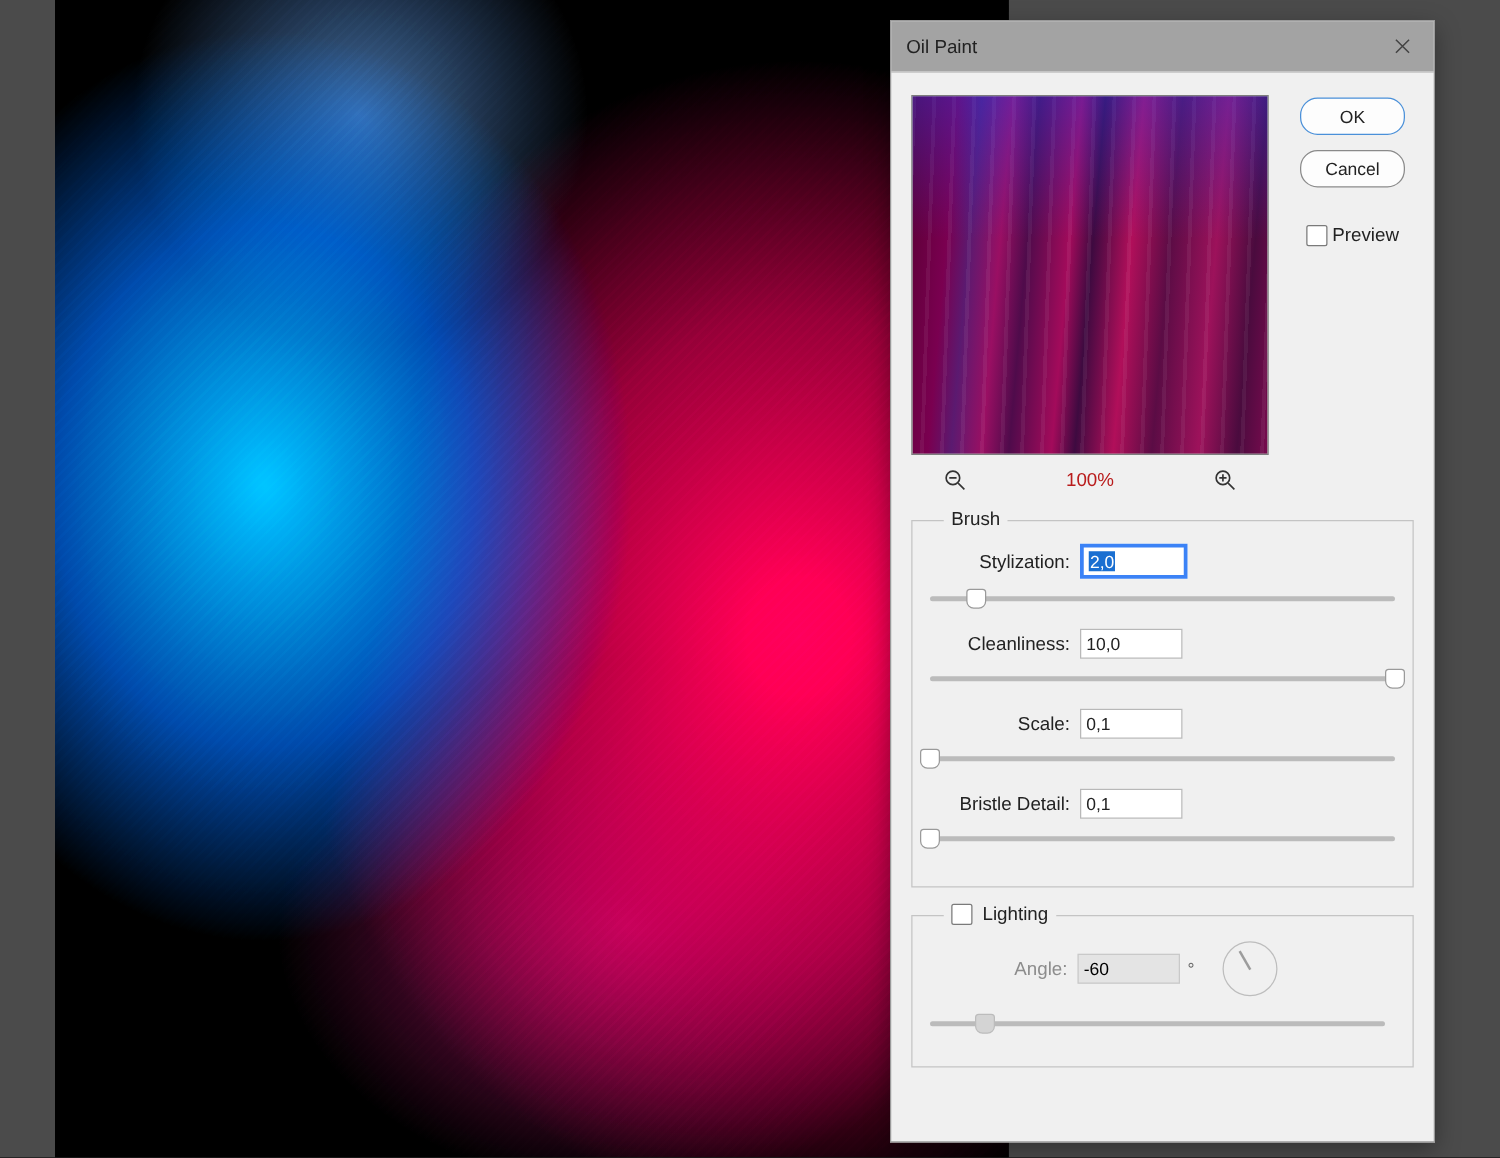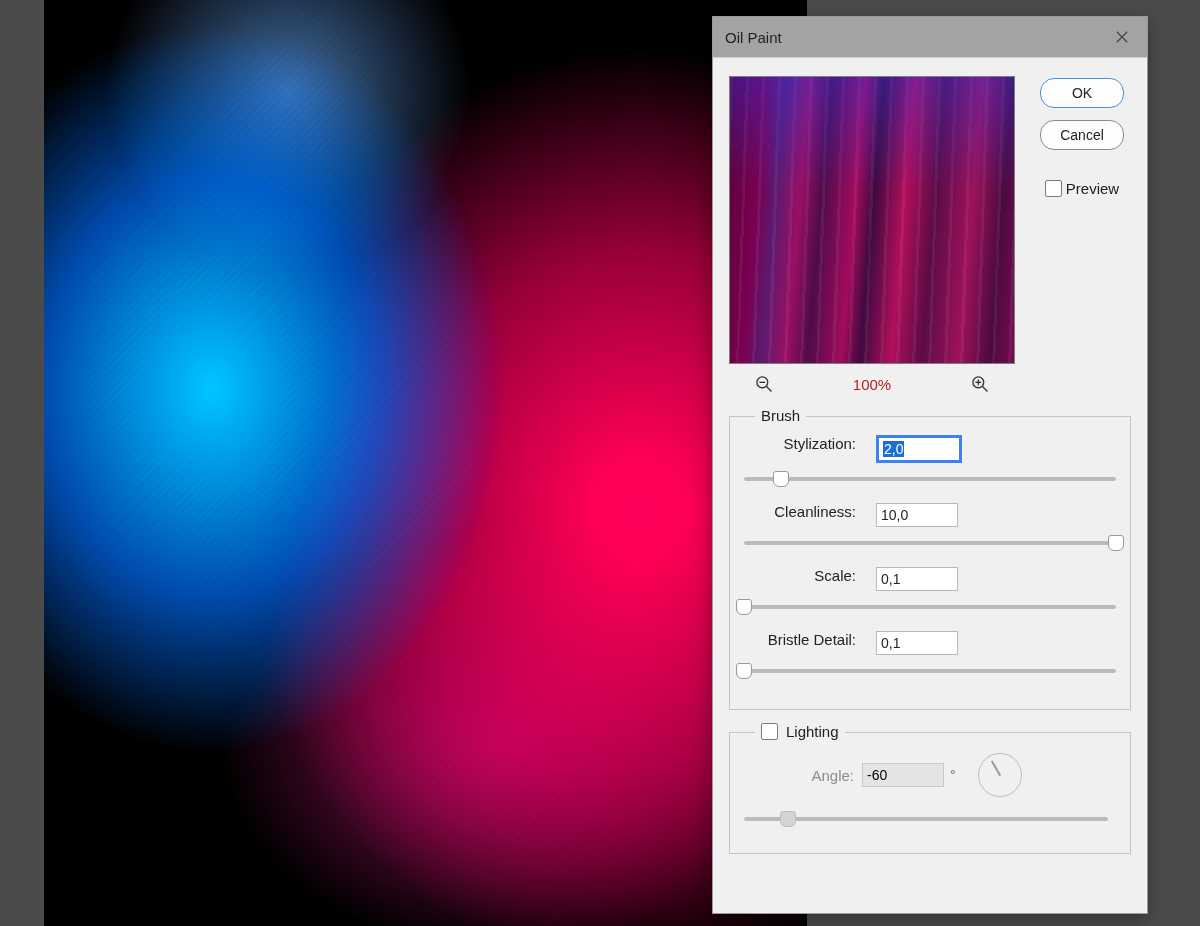--- a/index.html
+++ b/index.html
@@ -80,21 +80,21 @@
   .btn.primary{border-color:#4a90d9;}
   .chk-row{ display:flex; align-items:center; gap:4px; margin-top:6px; font-size:15px;}
   .chk {
     width:15px; height:15px; border:1px solid #7a7a7a; background:#fff; border-radius:2px;
   }
   .disabled{color:#8c8c8c;}
   
   .group { border:1px solid #c4c4c4; margin-top:22px; padding:18px 14px 28px 14px; position:relative;}
   .group.disabled-group{ padding:14px 22px 24px 14px; }
   .group-legend { position:absolute; top:-10px; left:25px; padding:0 6px; background:#f0f0f0; font-size:15px; display:flex; align-items:center; gap:8px;}
-  .param { display:flex; gap:20px; margin-bottom:6px; }
+  .param { display:flex; align-items:center; gap:8px; margin-bottom:6px; }
   .param-label { flex:0 0 112px; text-align:right; font-size:15px; }
   .param-input {
     width:72px; height:22px; border:1px solid #b8b8b8; background:#fff;
     padding:0 4px; font-size:14px; line-height:22px;
   }
   .param-input.sel{ border:3px solid #3b82f6; background:#fff; }
   .param-input .selected{ background:#1a6fd1; color:#fff; padding:0 1px; }
   .param-input.dis{ background:#e4e4e4; border-color:#c9c9c9; color:#000000; }
   .slider{ position:relative; height:20px; margin:0 0 14px 0;}
   .slider .track{ position:absolute; left:0; right:0; top:8px; height:4px; background:#bbb; border-radius:2px;}

